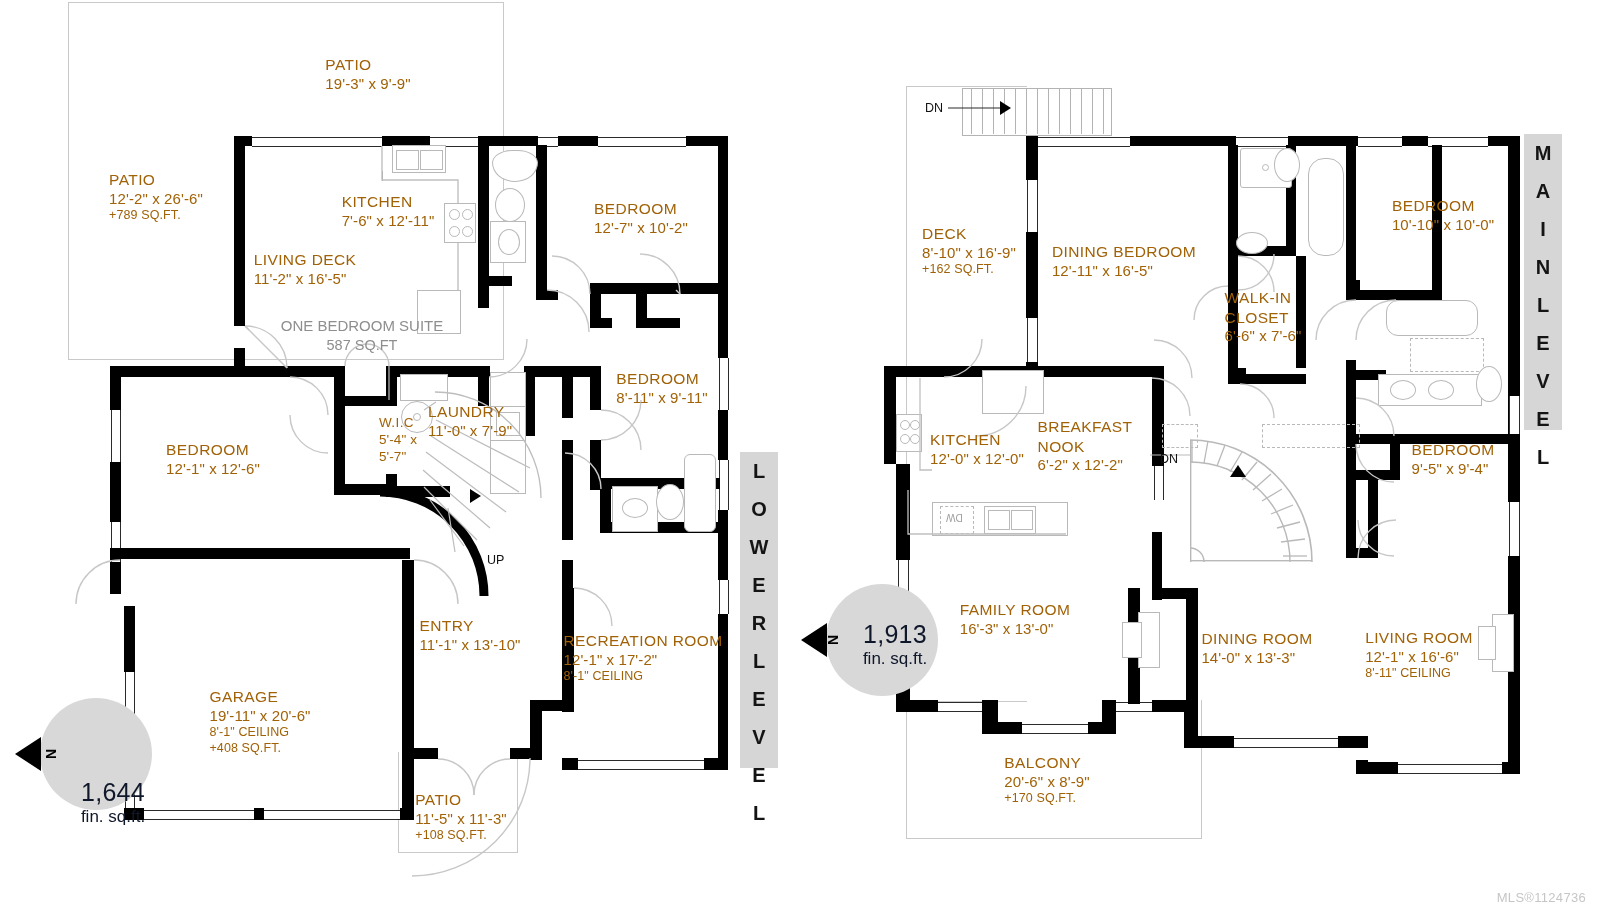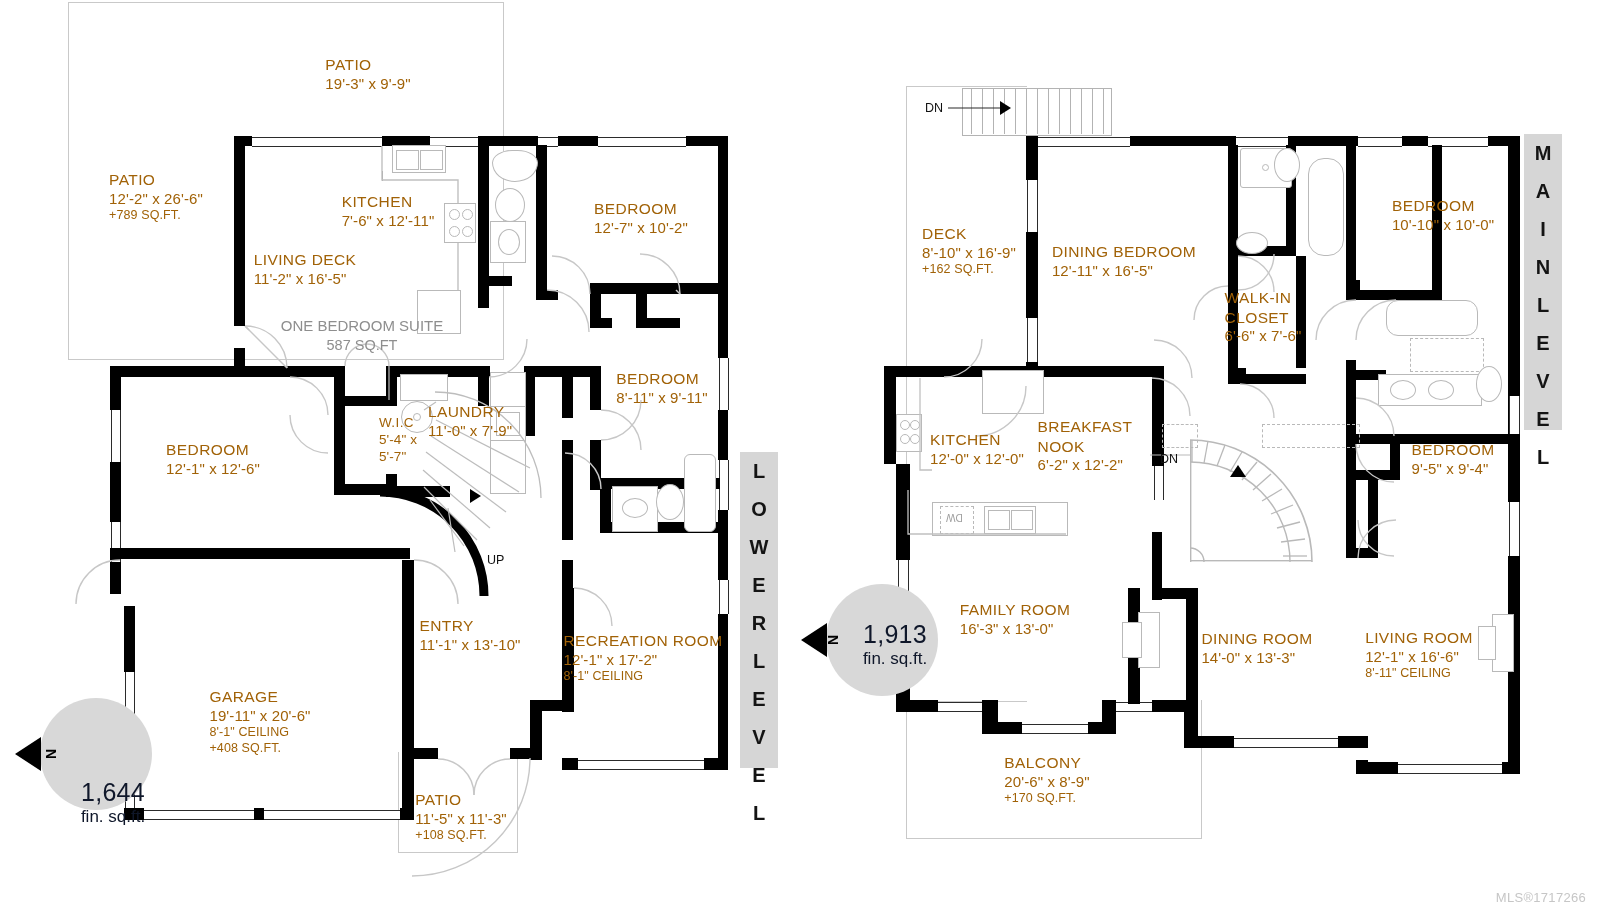--- a/index.html
+++ b/index.html
@@ -606,15 +606,15 @@
     <div class="dm">12'-1" x 16'-6"</div>
     <div class="sm">8'-11" CEILING</div>
   </div>
   <div class="lbl" style="left:1047px;top:753px;">
     <div class="nm">BALCONY</div>
     <div class="dm">20'-6" x 8'-9"</div>
     <div class="sm">+170 SQ.FT.</div>
   </div>
 </div>
 
-<div class="mls">MLS®1717266</div>
+<div class="mls">MLS®1124736</div>
 
 </div>
 
 </body></html>

